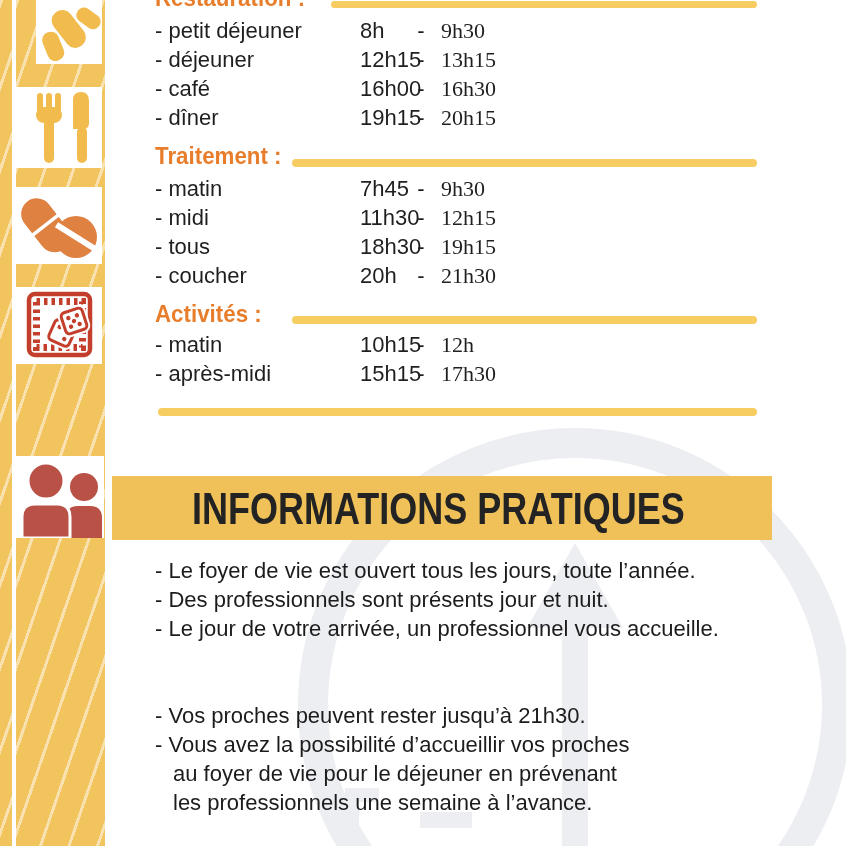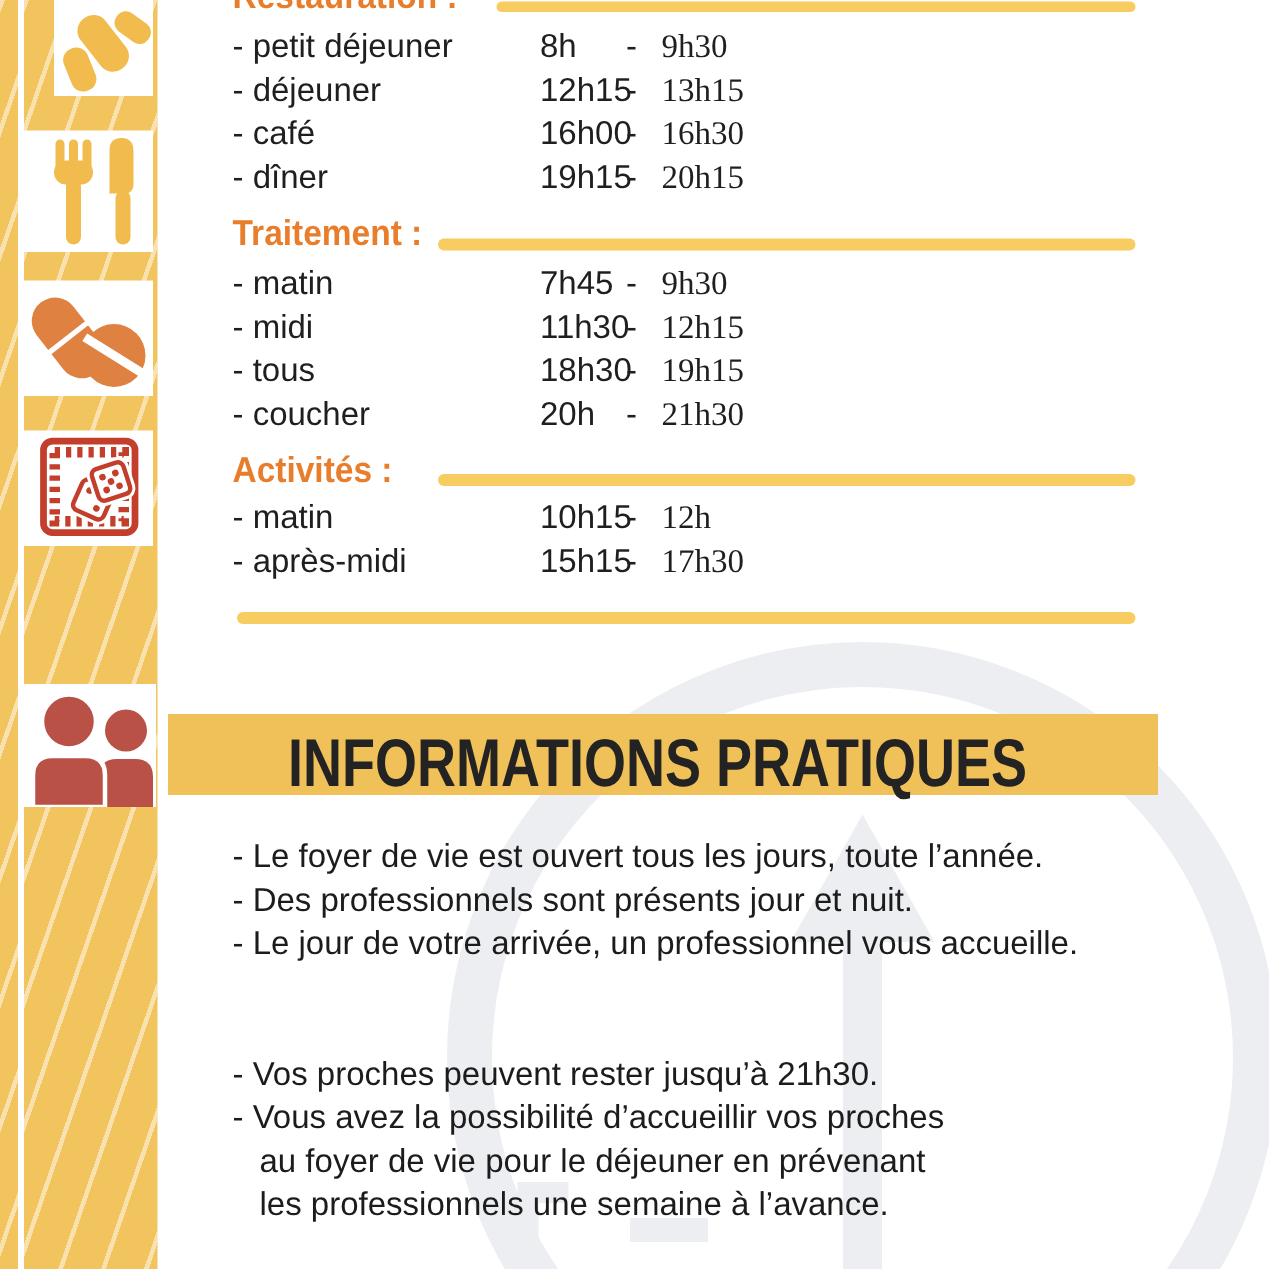--- a/index.html
+++ b/index.html
@@ -22,21 +22,21 @@
   .content{position:absolute;left:0;top:0;width:846px;height:846px;z-index:1;}
   .sec-heading{position:absolute;left:155px;font-size:24px;font-weight:bold;color:#E87E2C;
     transform:scaleX(.93);transform-origin:left center;white-space:nowrap;line-height:26px;}
   .hline{position:absolute;height:8px;border-radius:4px;background:#F7CC60;}
   .srow{position:absolute;left:0;width:800px;height:29px;font-size:22px;line-height:29px;}
   .c-label{position:absolute;left:155px;white-space:nowrap;}
   .c-start{position:absolute;left:360px;white-space:nowrap;}
   .c-dash{position:absolute;left:411px;width:20px;text-align:center;}
   .c-end{position:absolute;left:441px;white-space:nowrap;font-family:Liberation Serif, serif;}
   
-  .band{position:absolute;left:112px;top:476px;width:660px;height:54px;background:#F0C159;text-decoration:underline;}
+  .band{position:absolute;left:112px;top:476px;width:660px;height:64px;background:#F0C159;text-decoration:underline;}
   .band-title{position:absolute;left:80px;top:7px;font-size:45px;font-weight:bold;color:#232323;
     transform:scaleX(.8);transform-origin:left top;white-space:nowrap;letter-spacing:0;}
   
   .iline{position:absolute;left:155px;font-size:22px;line-height:29px;white-space:nowrap;color:#1c1c1c;}
   .iline.indent{left:173px;}
   .iline.bold{font-weight:bold;}
 </style>
 </head>
 <body>
 

